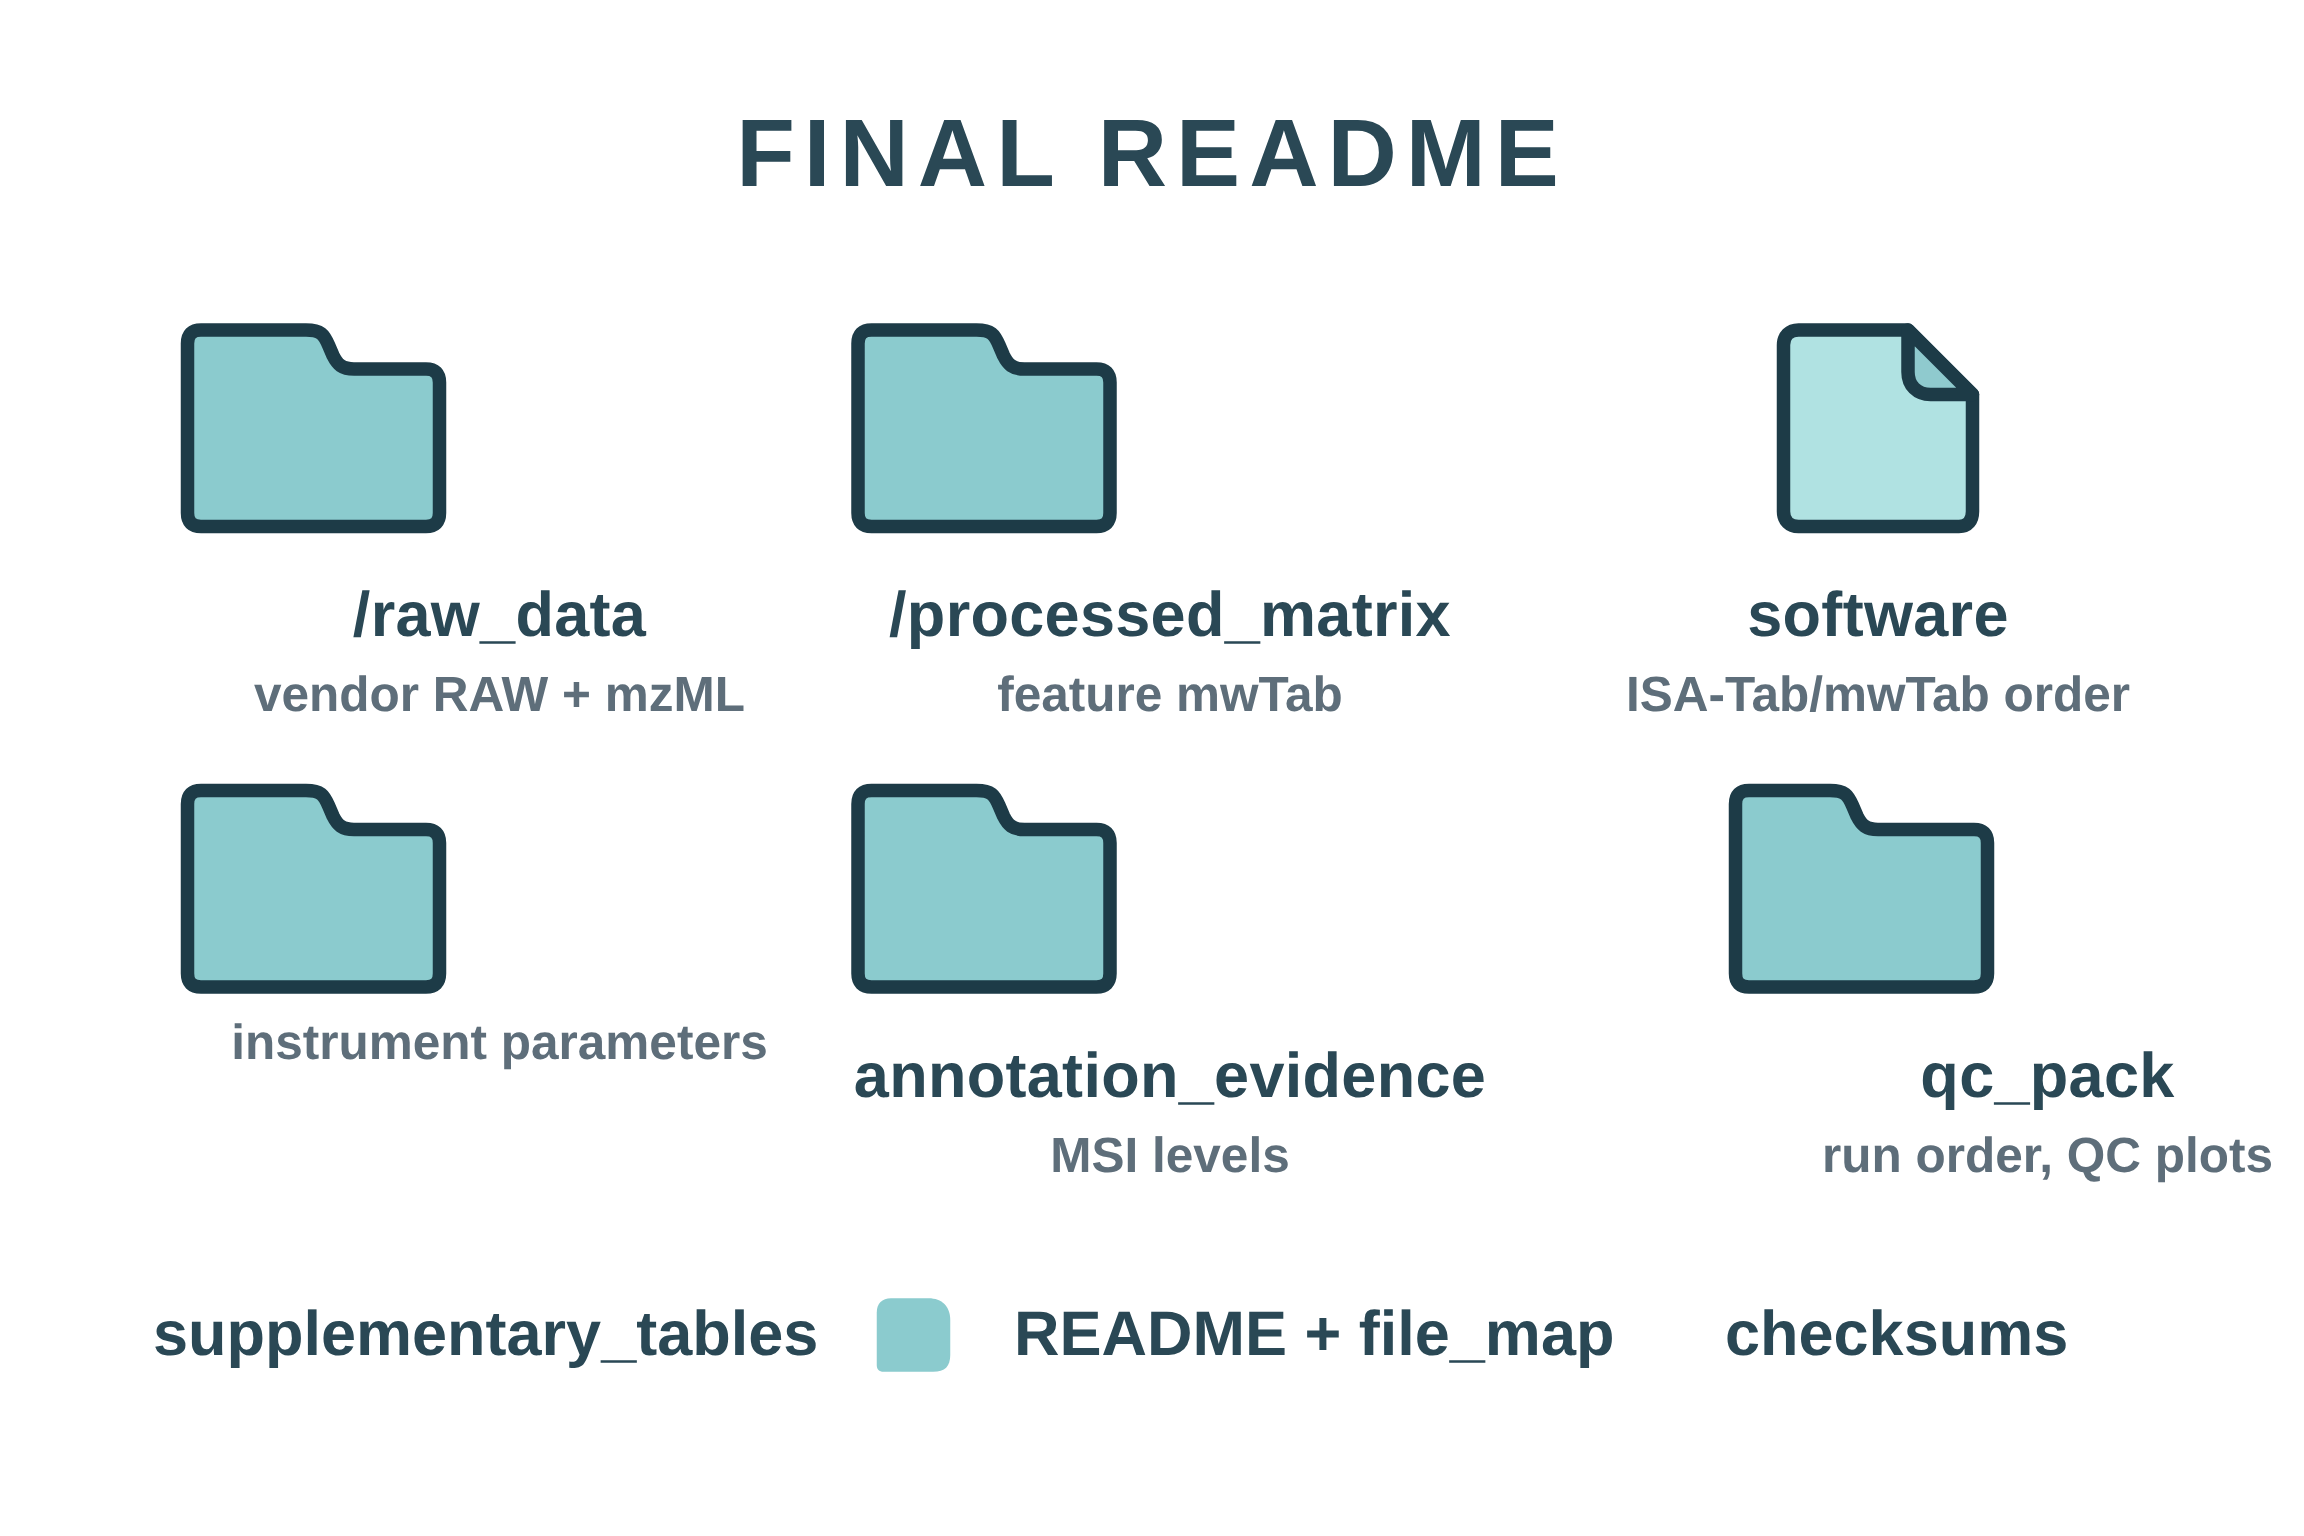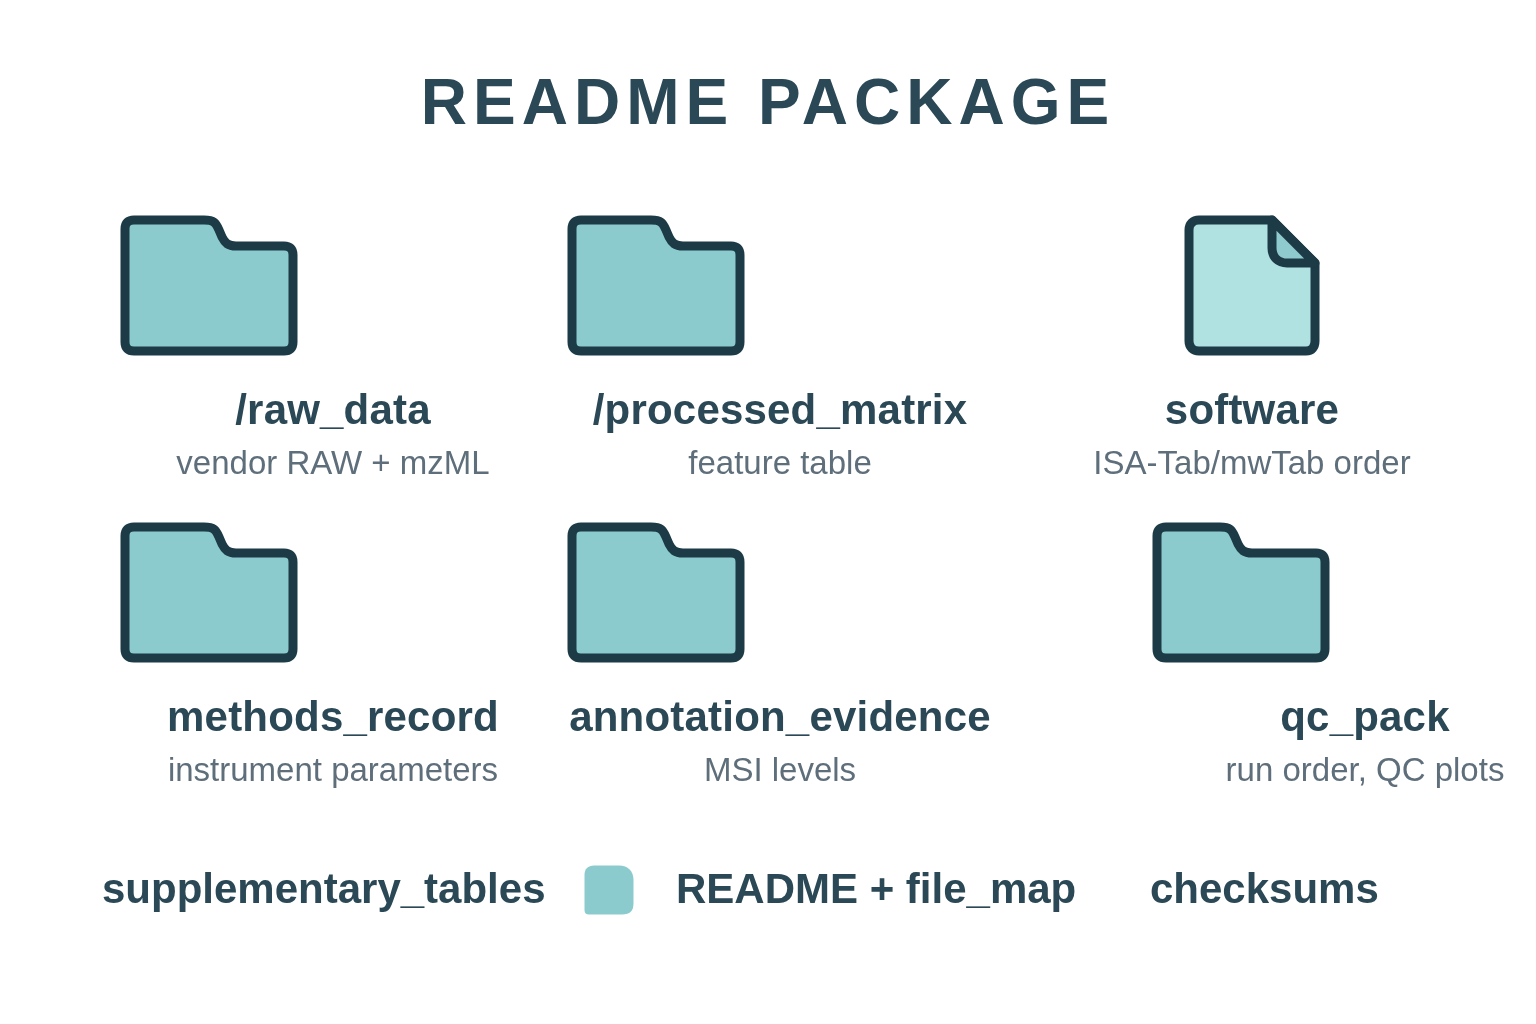--- a/index.html
+++ b/index.html
@@ -47,21 +47,21 @@
     margin-top: 29px;
     font-size: 42px;
     font-weight: 700;
     color: var(--ink);
     line-height: 1.1;
     letter-spacing: 0.2px;
   }
   .sub {
     margin-top: 9px;
     font-size: 33px;
-    font-weight: 400;
+    font-weight: 700;
     color: var(--muted);
     line-height: 1.28;
   }
   .subline { display: block; }
   .f-item {
     position: absolute;
     top: 868px;
     font-size: 42px;
     font-weight: 700;
     color: var(--ink);
@@ -70,61 +70,60 @@
   .f1 { left: 102px; }
   .f2 { left: 676px; }
   .f3 { left: 1150px; }
   .f-chip { position: absolute; left: 580px; top: 861px; }
 </style>
 </head>
 <body>
 
 <div class="canvas">
 
-  <h1 class="title">README PACKAGE</h1>
+  <h1 class="title">FINAL README</h1>
 
   <div class="cell c0">
     <svg class="icon" width="182" height="145" viewBox="0 0 182 145" aria-hidden="true">
       <path class="folder-body" d="M16 7 H86 C96 7 98 10 101 17 L104 24 C107 30 110 33 118 33 H166 C172 33 175 36 175 42 V129 C175 135 172 138 166 138 H16 C10 138 7 135 7 129 V16 C7 10 10 7 16 7 Z"></path>
     </svg>
     <div class="label">/raw_data</div>
     <div class="sub">
       <span class="subline">vendor RAW + mzML</span>
       <span class="subline"></span>
     </div>
   </div>
 
   <div class="cell c1">
     <svg class="icon" width="182" height="145" viewBox="0 0 182 145" aria-hidden="true">
       <path class="folder-body" d="M16 7 H86 C96 7 98 10 101 17 L104 24 C107 30 110 33 118 33 H166 C172 33 175 36 175 42 V129 C175 135 172 138 166 138 H16 C10 138 7 135 7 129 V16 C7 10 10 7 16 7 Z"></path>
     </svg>
     <div class="label">/processed_matrix</div>
     <div class="sub">
-      <span class="subline">feature table</span>
+      <span class="subline">feature mwTab</span>
       <span class="subline"></span>
     </div>
   </div>
 
   <div class="cell c2">
     <svg class="icon" width="140" height="145" viewBox="0 0 140 145" aria-hidden="true">
       <path class="doc-body" d="M17 7 H90 L133 50 V128 C133 134 130 138 124 138 H17 C11 138 7 134 7 128 V17 C7 11 11 7 17 7 Z"></path>
       <path class="doc-fold" d="M90 7 V35 C90 44 96 50 105 50 H133 Z"></path>
     </svg>
     <div class="label">software</div>
     <div class="sub">
       <span class="subline">ISA-Tab/mwTab order</span>
       <span class="subline"></span>
     </div>
   </div>
 
   <div class="cell c3">
     <svg class="icon" width="182" height="145" viewBox="0 0 182 145" aria-hidden="true">
       <path class="folder-body" d="M16 7 H86 C96 7 98 10 101 17 L104 24 C107 30 110 33 118 33 H166 C172 33 175 36 175 42 V129 C175 135 172 138 166 138 H16 C10 138 7 135 7 129 V16 C7 10 10 7 16 7 Z"></path>
     </svg>
-    <div class="label">methods_record</div>
     <div class="sub">
       <span class="subline">instrument parameters</span>
     </div>
   </div>
 
   <div class="cell c4">
     <svg class="icon" width="182" height="145" viewBox="0 0 182 145" aria-hidden="true">
       <path class="folder-body" d="M16 7 H86 C96 7 98 10 101 17 L104 24 C107 30 110 33 118 33 H166 C172 33 175 36 175 42 V129 C175 135 172 138 166 138 H16 C10 138 7 135 7 129 V16 C7 10 10 7 16 7 Z"></path>
     </svg>
     <div class="label">annotation_evidence</div>

